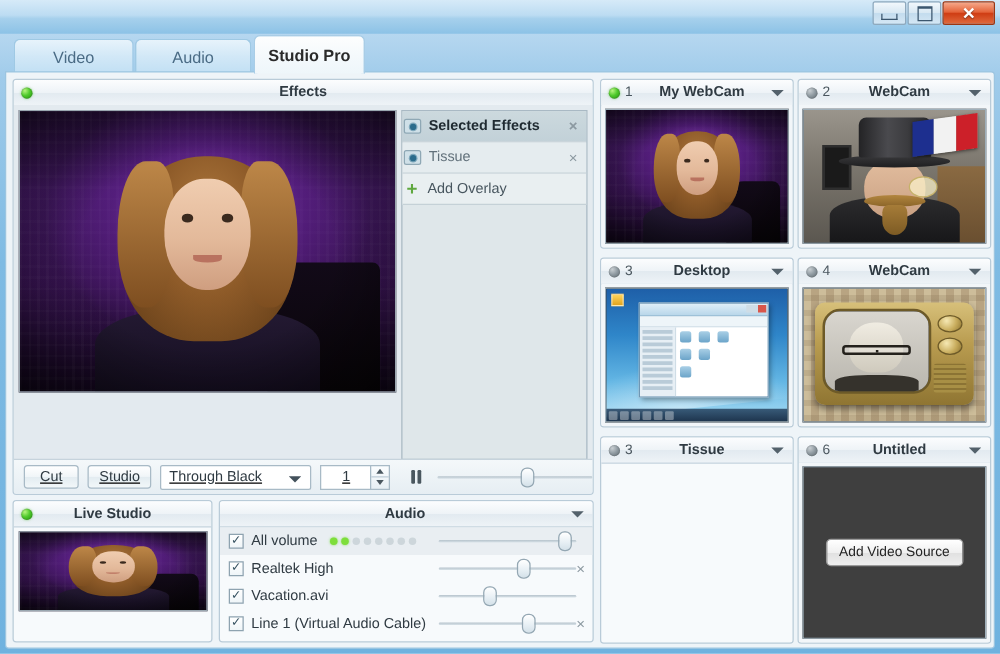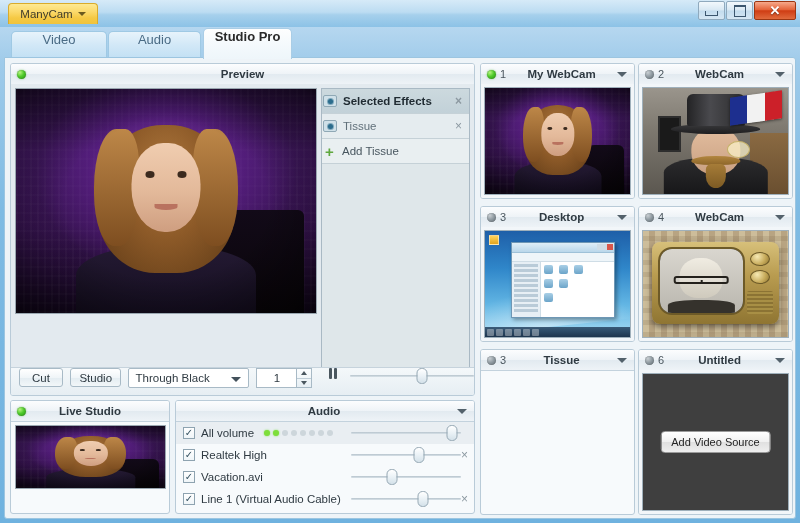--- a/index.html
+++ b/index.html
@@ -81,21 +81,21 @@
     font-family: "Liberation Sans", sans-serif;
   }
 
   
   .tabstrip {
     position: absolute; left: 0; top: 27px; width: 800px; height: 31px;
   }
   .tab {
     position: absolute; top: 2px; height: 29px;
     border-radius: 5px 5px 0 0;
-    display: flex; align-items: flex-start; justify-content: center;
+    display: flex; align-items: center; justify-content: center;
     font-size: 13px;
     box-sizing: border-box;
     cursor: pointer;
   }
   .tab.inactive {
     background: linear-gradient(180deg, #e7f3fb 0%, #d2e8f7 50%, #c2e0f4 100%);
     color: #4a6b85;
     border: 1px solid #9fc9e4;
     border-bottom: none;
     top: 4px; height: 27px;
@@ -279,23 +279,24 @@
   .eff-x {
     color: #8c99a1; font-size: 12px; line-height: 1; padding: 0 3px;
     cursor: pointer;
   }
 
   .preview-toolbar {
     position: absolute; left: 0; bottom: 0;
     width: 100%; height: 28px;
     background: linear-gradient(180deg, #f4f8fa 0%, #e6eef3 100%);
     border-top: 1px solid #c6d3dc;
-    display: flex; align-items: flex-start;
+    display: flex; align-items: center;
     padding-left: 8px; gap: 7px;
     box-sizing: border-box;
+    text-decoration: underline;
   }
   .btn-sm {
     height: 19px; min-width: 44px;
     padding: 0 9px;
     border: 1px solid #a8bac6;
     border-radius: 3px;
     background: linear-gradient(180deg, #ffffff 0%, #f0f5f8 50%, #e3ecf1 51%, #f2f7f9 100%);
     font-size: 11.5px; color: #2f3a42;
     display: flex; align-items: center; justify-content: center;
     cursor: pointer;
@@ -663,24 +664,20 @@
     white-space: nowrap;
     cursor: pointer;
   }
 </style>
 </head>
 <body>
 
 <div class="window">
 
   <div class="titlebar">
-    <div class="manycam-btn">
-      <span>ManyCam</span>
-      <span class="caret"></span>
-    </div>
     <div class="winbtns">
       <div class="winbtn">
         <span class="min-glyph"></span>
       </div>
       <div class="winbtn">
         <span class="max-glyph"></span>
       </div>
       <div class="winbtn close">
         <span class="close-glyph">✕</span>
       </div>
@@ -697,21 +694,21 @@
     <div class="tab active" id="tab2">
       <span>Studio Pro</span>
     </div>
   </div>
 
   <div class="content">
 
     <div class="panel" id="preview-panel">
       <div class="panel-head">
         <span class="led"></span>
-        <span class="panel-title">Preview</span>
+        <span class="panel-title">Effects</span>
         <span style="width:15px;flex:none"></span>
       </div>
 
       <div class="preview-body">
         <div class="preview-video">
           <div class="vid-purple"></div>
           <div class="chair"></div>
           <div class="body-torso"></div>
           <div class="hair-back"></div>
           <div class="hair-front-l"></div>
@@ -730,21 +727,21 @@
             <span class="eff-label">Selected Effects</span>
             <span class="eff-x">×</span>
           </div>
           <div class="eff-row sub">
             <span class="eye-icon"></span>
             <span class="eff-label">Tissue</span>
             <span class="eff-x">×</span>
           </div>
           <div class="eff-row add">
             <span class="plus-icon">+</span>
-            <span class="eff-label">Add Tissue</span>
+            <span class="eff-label">Add Overlay</span>
           </div>
         </div>
       </div>
 
       <div class="preview-toolbar">
         <div class="btn-sm">
           <span>Cut</span>
         </div>
         <div class="btn-sm">
           <span>Studio</span>

